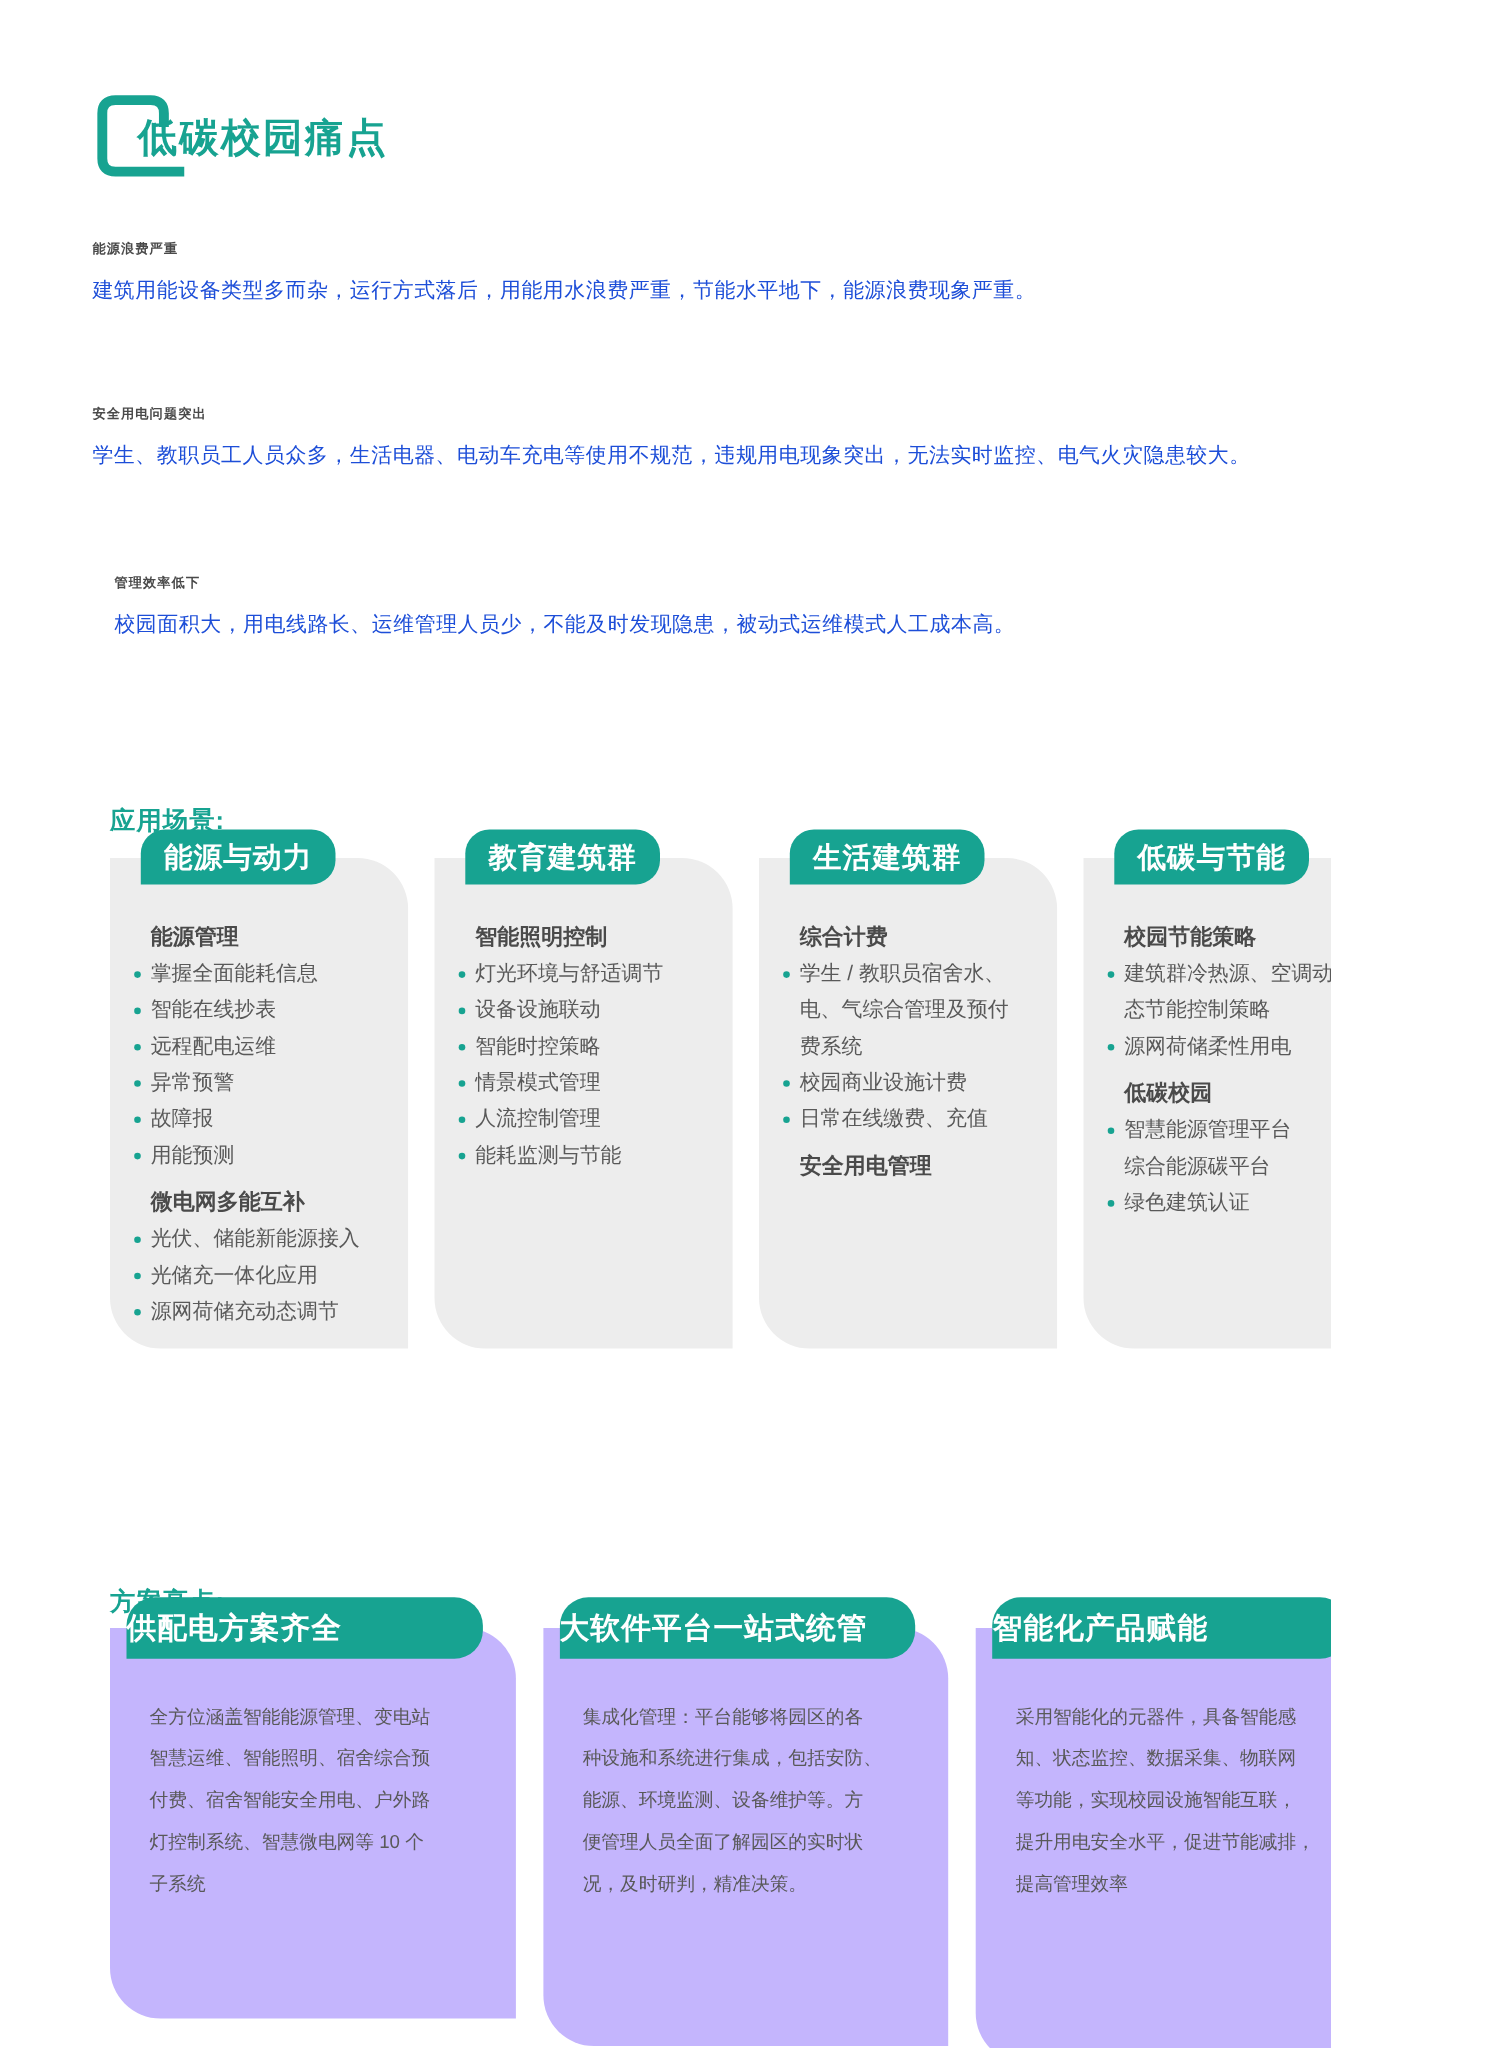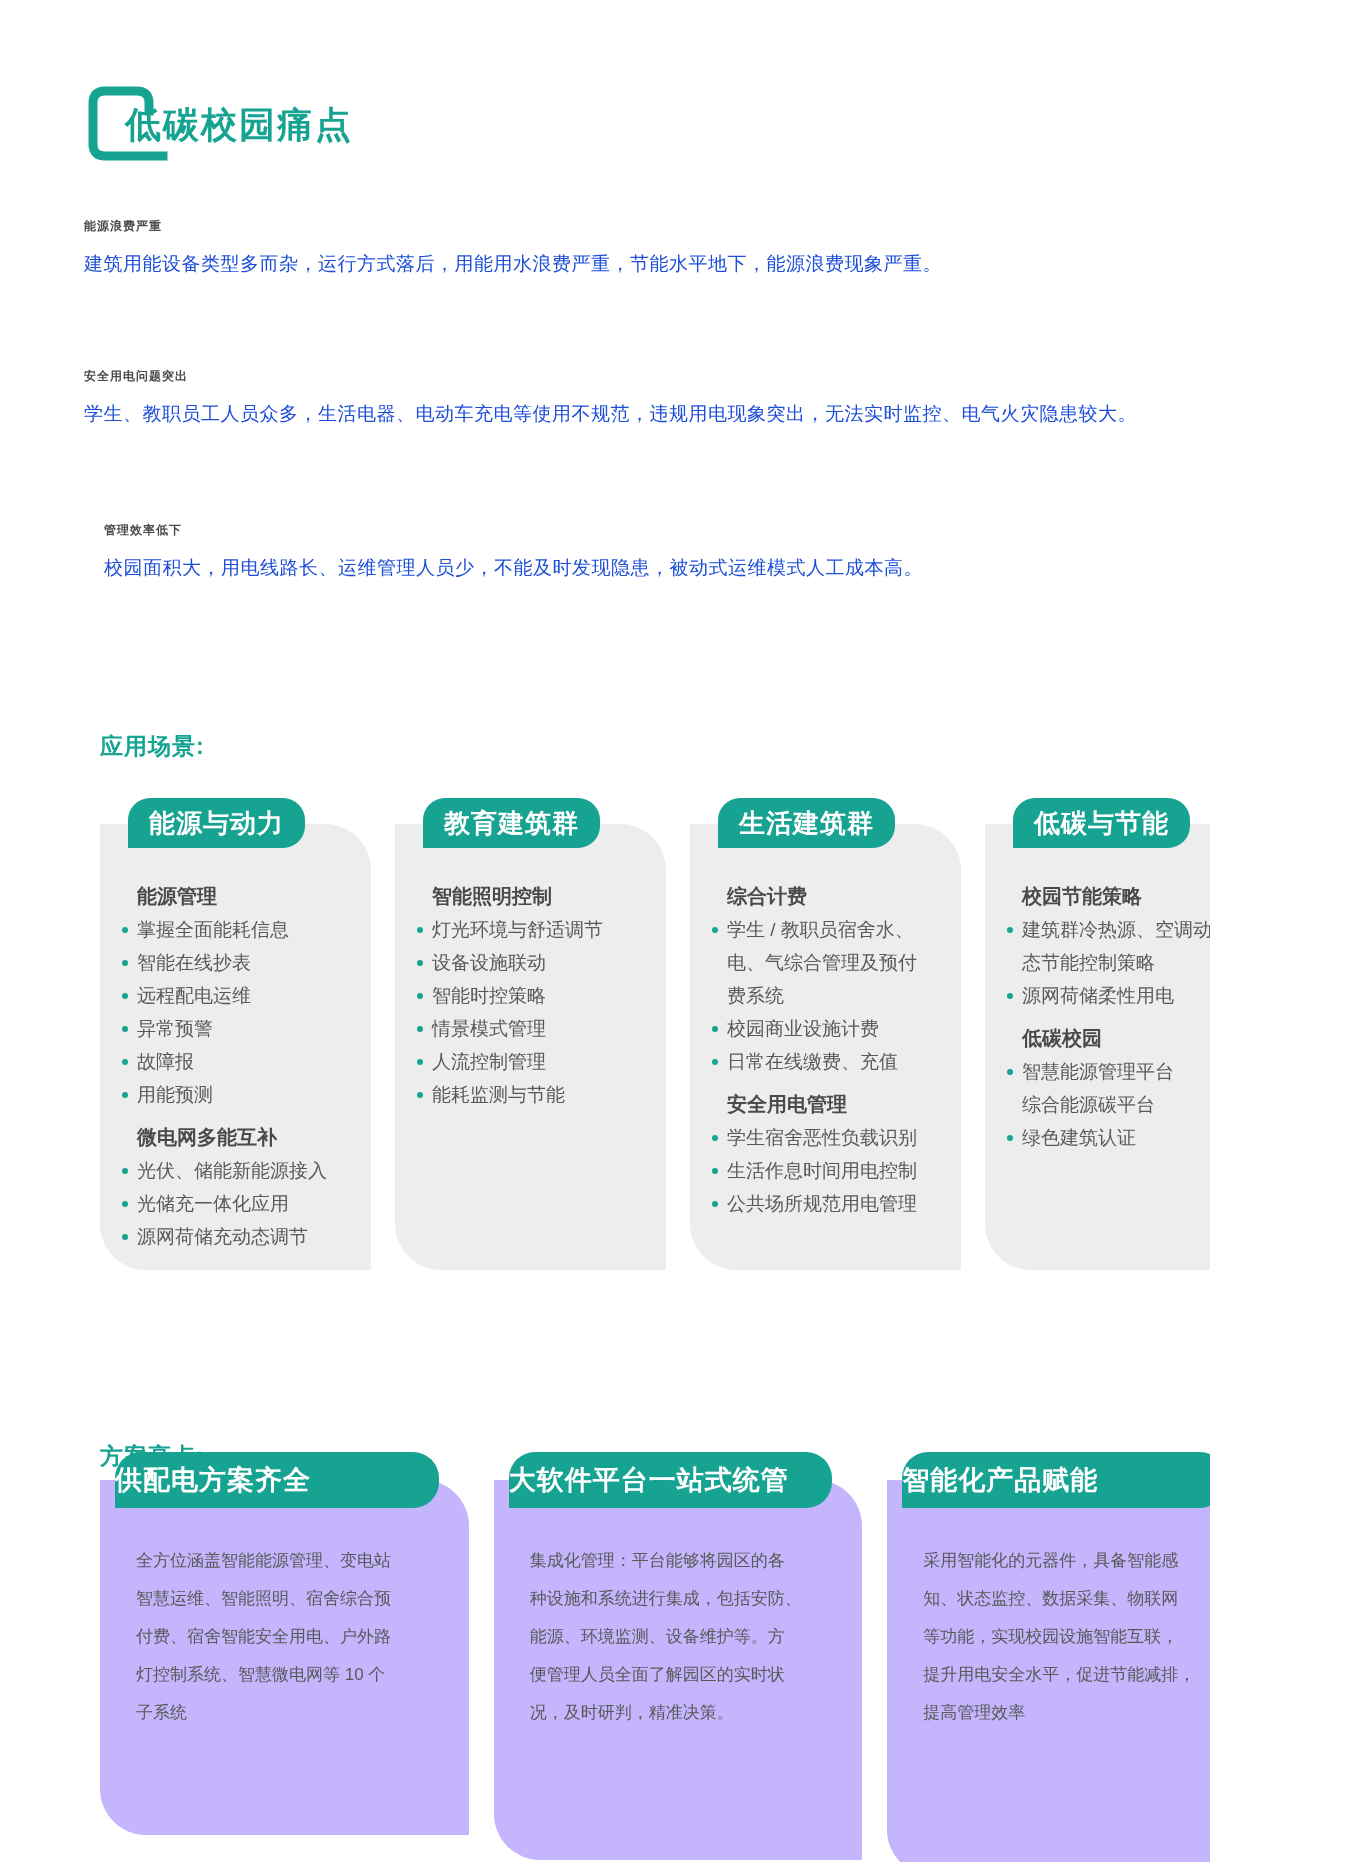--- a/index.html
+++ b/index.html
@@ -17,21 +17,21 @@
   .pain-h{margin:0 0 16px 0;font-size:12px;font-weight:bold;color:#4a4a4a;letter-spacing:1px;}
   .pain-p{margin:0;font-size:19px;color:#1d4ed8;letter-spacing:0.5px;}
   .pain-1{top:218px;} .pain-2{top:368px;} .pain-3{top:522px;margin-left:20px;}
 
   
   .section-label{position:absolute;left:100px;margin:0;font-size:23px;font-weight:bold;
                  color:#17a391;letter-spacing:1px;}
   .label-scenarios{top:731px;} .label-highlights{top:1441px;text-align:center;}
 
   
-  .scenario-row{position:absolute;left:100px;top:798px;width:1156px;display:flex;gap:24px;}
+  .scenario-row{position:absolute;left:100px;top:754px;width:1156px;display:flex;gap:24px;}
   .scenario-card{position:relative;flex:1;min-width:0;}
   .badge{position:absolute;left:28px;top:0;z-index:2;height:50px;line-height:50px;padding:0 21px;
          background:#17a391;color:#ffffff;font-size:26px;font-weight:bold;
          border-radius:22px 22px 22px 0;white-space:nowrap;letter-spacing:1px;}
   .scard-body{margin-top:26px;height:446px;background:#ededed;border-radius:0 46px 0 46px;
               padding:56px 12px 0 22px;box-sizing:border-box;}
   .group-heading{margin:0 0 0 15px;font-size:20px;font-weight:bold;line-height:33px;color:#4a4a4a;}
   .group + .group{margin-top:10px;}
   .bullet-list{list-style:none;margin:0;padding:0;}
   .bullet-item{display:flex;font-size:19px;line-height:33px;color:#595959;}
@@ -182,34 +182,20 @@
                 <span class="bullet-text">校园商业设施计费</span>
               </li>
             <li class="bullet-item">
                 <span class="bullet-dot"></span>
                 <span class="bullet-text">日常在线缴费、充值</span>
               </li>
           </ul>
         </div>
         <div class="group">
           <h4 class="group-heading">安全用电管理</h4>
-          <ul class="bullet-list">
-            <li class="bullet-item">
-                <span class="bullet-dot"></span>
-                <span class="bullet-text">学生宿舍恶性负载识别</span>
-              </li>
-            <li class="bullet-item">
-                <span class="bullet-dot"></span>
-                <span class="bullet-text">生活作息时间用电控制</span>
-              </li>
-            <li class="bullet-item">
-                <span class="bullet-dot"></span>
-                <span class="bullet-text">公共场所规范用电管理</span>
-              </li>
-          </ul>
         </div>
       </div>
     </div>
 
     <div class="scenario-card">
       <div class="badge">低碳与节能</div>
       <div class="scard-body">
         <div class="group">
           <h4 class="group-heading">校园节能策略</h4>
           <ul class="bullet-list">

